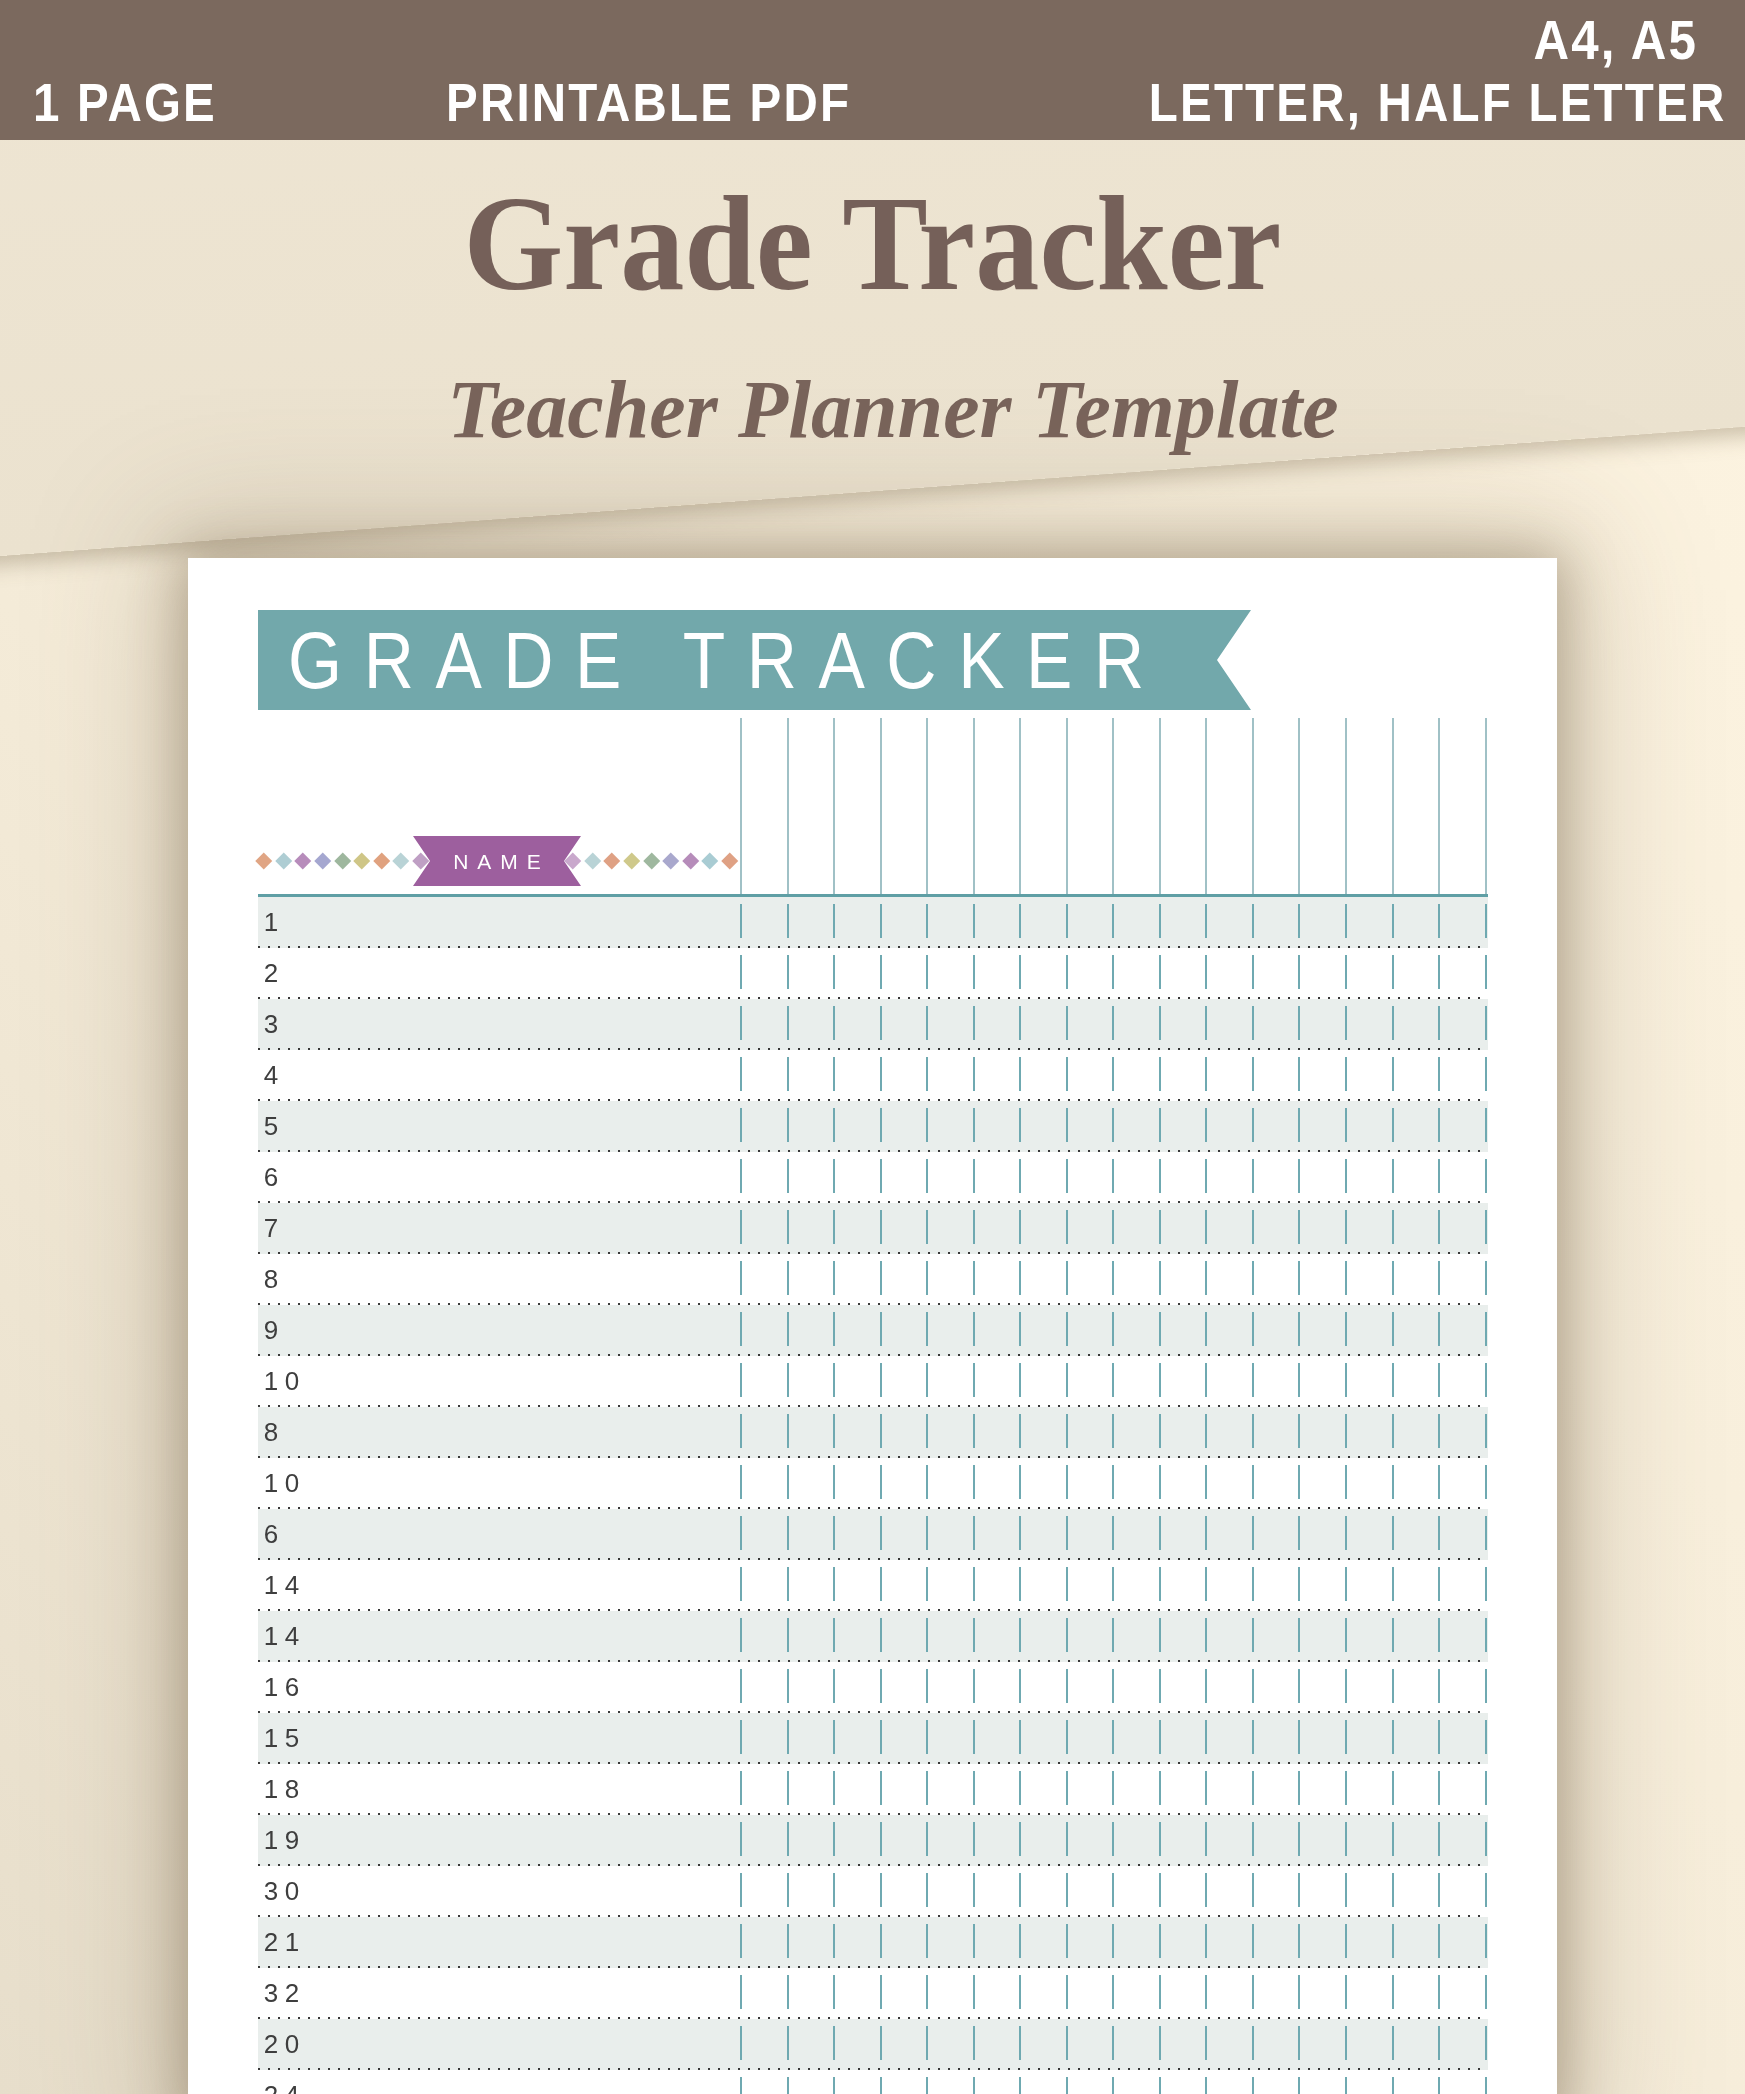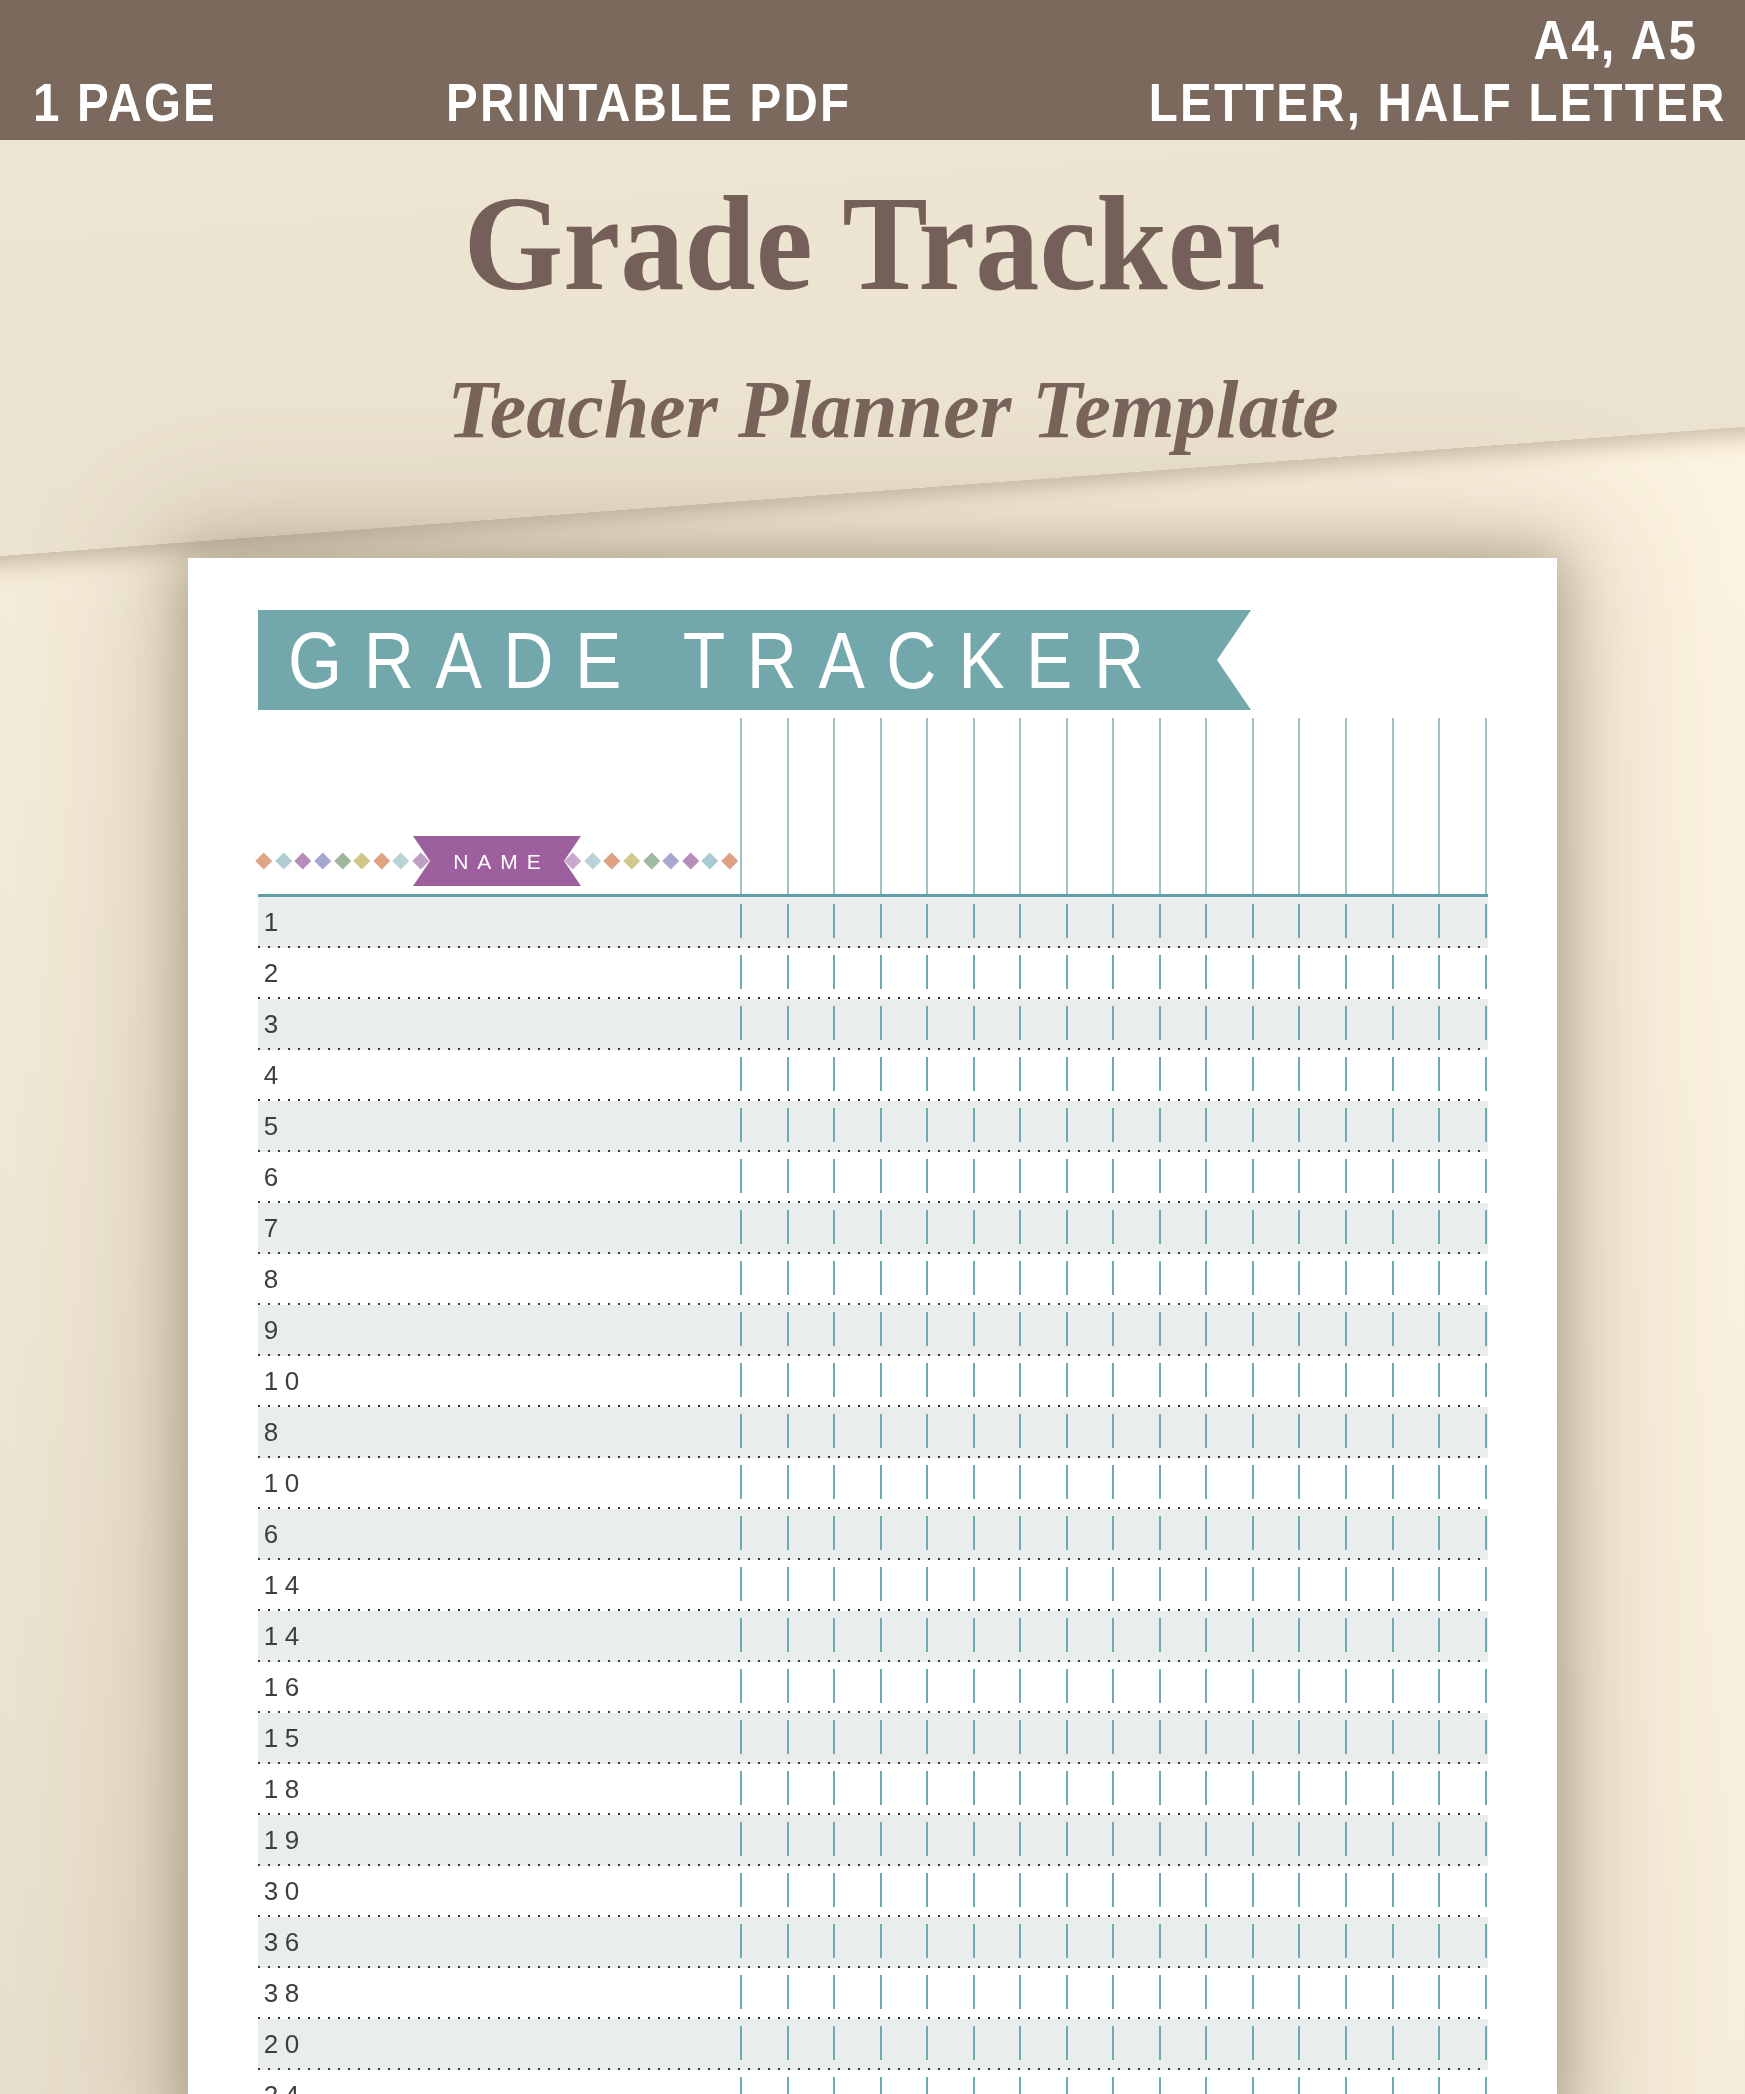--- a/index.html
+++ b/index.html
@@ -540,42 +540,42 @@
           <span class="dash" style="left: 947px;"></span>
           <span class="dash" style="left: 994px;"></span>
           <span class="dash" style="left: 1040px;"></span>
           <span class="dash" style="left: 1087px;"></span>
           <span class="dash" style="left: 1134px;"></span>
           <span class="dash" style="left: 1180px;"></span>
           <span class="dash" style="left: 1227px;"></span>
           <div class="dotline"></div>
         </div>
         <div class="grade-row zebra">
-          <span class="row-number">36</span>
-          <span class="dash" style="left: 482px;"></span>
-          <span class="dash" style="left: 529px;"></span>
-          <span class="dash" style="left: 575px;"></span>
-          <span class="dash" style="left: 622px;"></span>
-          <span class="dash" style="left: 668px;"></span>
-          <span class="dash" style="left: 715px;"></span>
-          <span class="dash" style="left: 761px;"></span>
-          <span class="dash" style="left: 808px;"></span>
-          <span class="dash" style="left: 854px;"></span>
-          <span class="dash" style="left: 901px;"></span>
-          <span class="dash" style="left: 947px;"></span>
-          <span class="dash" style="left: 994px;"></span>
-          <span class="dash" style="left: 1040px;"></span>
-          <span class="dash" style="left: 1087px;"></span>
-          <span class="dash" style="left: 1134px;"></span>
-          <span class="dash" style="left: 1180px;"></span>
-          <span class="dash" style="left: 1227px;"></span>
-          <div class="dotline"></div>
-        </div>
-        <div class="grade-row">
-          <span class="row-number">38</span>
+          <span class="row-number">21</span>
+          <span class="dash" style="left: 482px;"></span>
+          <span class="dash" style="left: 529px;"></span>
+          <span class="dash" style="left: 575px;"></span>
+          <span class="dash" style="left: 622px;"></span>
+          <span class="dash" style="left: 668px;"></span>
+          <span class="dash" style="left: 715px;"></span>
+          <span class="dash" style="left: 761px;"></span>
+          <span class="dash" style="left: 808px;"></span>
+          <span class="dash" style="left: 854px;"></span>
+          <span class="dash" style="left: 901px;"></span>
+          <span class="dash" style="left: 947px;"></span>
+          <span class="dash" style="left: 994px;"></span>
+          <span class="dash" style="left: 1040px;"></span>
+          <span class="dash" style="left: 1087px;"></span>
+          <span class="dash" style="left: 1134px;"></span>
+          <span class="dash" style="left: 1180px;"></span>
+          <span class="dash" style="left: 1227px;"></span>
+          <div class="dotline"></div>
+        </div>
+        <div class="grade-row">
+          <span class="row-number">32</span>
           <span class="dash" style="left: 482px;"></span>
           <span class="dash" style="left: 529px;"></span>
           <span class="dash" style="left: 575px;"></span>
           <span class="dash" style="left: 622px;"></span>
           <span class="dash" style="left: 668px;"></span>
           <span class="dash" style="left: 715px;"></span>
           <span class="dash" style="left: 761px;"></span>
           <span class="dash" style="left: 808px;"></span>
           <span class="dash" style="left: 854px;"></span>
           <span class="dash" style="left: 901px;"></span>

